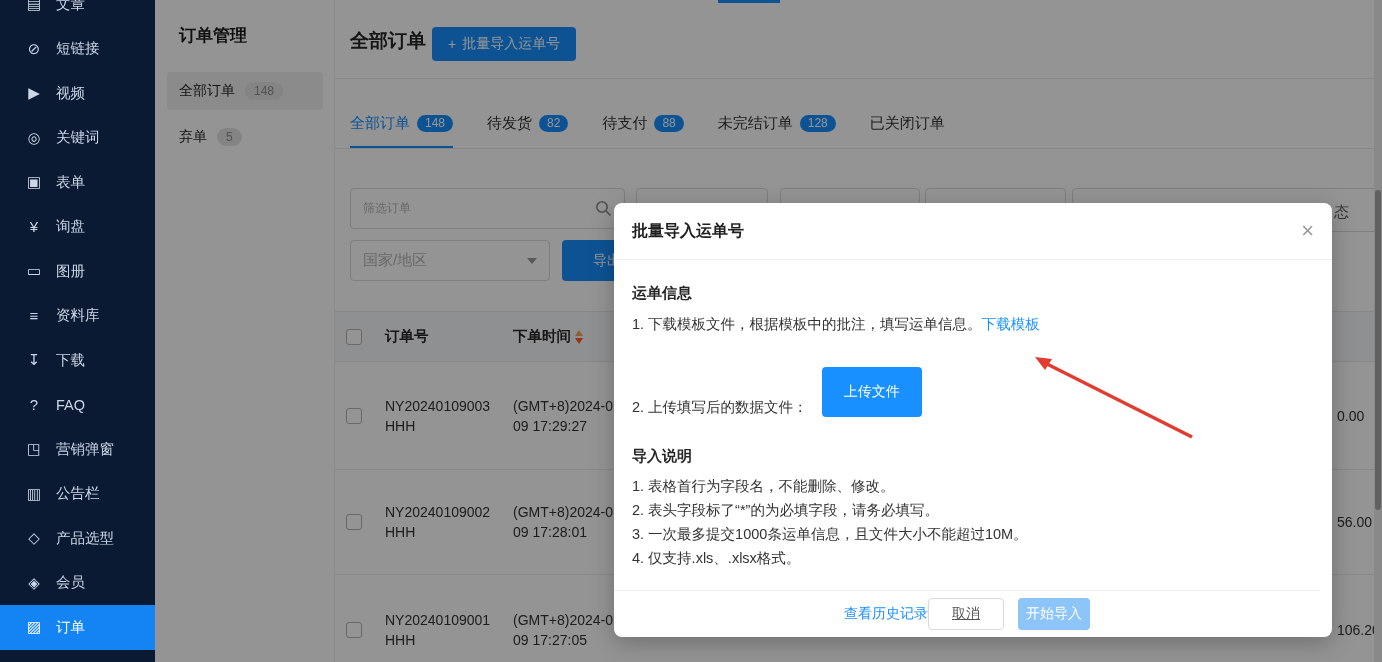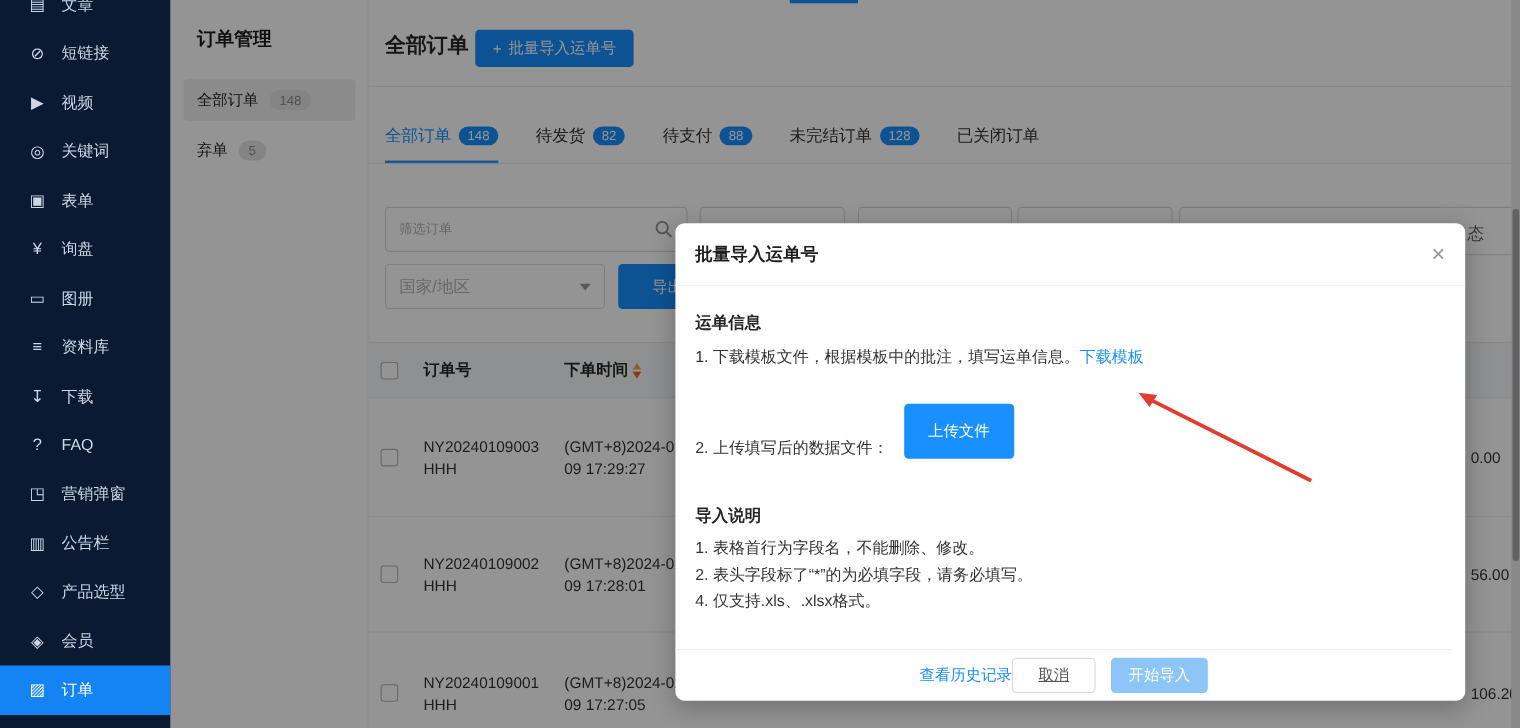--- a/index.html
+++ b/index.html
@@ -69,27 +69,27 @@
   .modal{position:absolute;left:614px;top:203px;width:718px;height:434px;background:#fff;border-radius:8px;box-shadow:0 6px 24px rgba(0,0,0,0.25);z-index:100;}
   .modal-head{height:57px;border-bottom:1px solid #f0f0f0;display:flex;align-items:center;justify-content:space-between;padding:0 18px;}
   .modal-title{font-size:16px;font-weight:bold;color:#1f1f1f;}
   .modal-close{font-size:22px;color:#999;cursor:pointer;line-height:1;}
   .modal-body{padding:24px 18px 0 18px;font-size:14.5px;color:#333;}
   .sec-title{font-size:15px;font-weight:bold;color:#262626;}
   .step1{margin-top:12px;}
   .step2{margin-top:33px;display:flex;align-items:flex-end;gap:14px;}
   .dl-link{color:var(--primary);cursor:pointer;text-decoration:none;}
   .upload-btn{height:50px;padding:0 22px;background:var(--primary);color:#fff;border:none;border-radius:4px;font-size:14px;cursor:pointer;font-family:inherit;}
-  .sec2{margin-top:43px;}
+  .sec2{margin-top:30px;}
   .notes{margin-top:8px;line-height:24px;color:#333;}
   .modal-foot{position:absolute;left:0;right:12px;bottom:0;height:47px;border-top:1px solid #f0f0f0;display:flex;align-items:center;justify-content:center;padding:0 18px;}
   .history-link{color:var(--primary);font-size:14px;cursor:pointer;text-decoration:none;}
   .foot-btns{display:flex;gap:14px;}
   .btn-cancel{width:76px;height:32px;background:#fff;border:1px solid #d9d9d9;border-radius:4px;color:#555;font-size:14px;cursor:pointer;font-family:inherit;text-decoration:underline;}
-  .btn-confirm{width:88px;height:32px;background:var(--confirm-disabled);border:none;border-radius:4px;color:#fff;font-size:14px;cursor:not-allowed;font-family:inherit;}
+  .btn-confirm{width:72px;height:32px;background:var(--confirm-disabled);border:none;border-radius:4px;color:#fff;font-size:14px;cursor:not-allowed;font-family:inherit;}
 
   .arrow-svg{position:absolute;left:1000px;top:340px;z-index:120;pointer-events:none;}
 </style>
 </head>
 <body>
 
 <aside class="dark-sidebar">
   <ul id="sidebar-list">
       <li class="">
         <span class="ico">▤</span>
@@ -271,20 +271,21 @@
       <span>1. 下载模板文件，根据模板中的批注，填写运单信息。</span><a class="dl-link">下载模板</a>
     </div>
     <div class="step2">
       <span>2. 上传填写后的数据文件：</span>
       <button class="upload-btn">上传文件</button>
     </div>
     <div class="sec-title sec2">导入说明</div>
     <div class="notes" id="notes-list">
         <div>1. 表格首行为字段名，不能删除、修改。</div>
         <div>2. 表头字段标了“*”的为必填字段，请务必填写。</div>
+        <div>3. 一次最多提交1000条运单信息，且文件大小不能超过10M。</div>
         <div>4. 仅支持.xls、.xlsx格式。</div>
       </div>
   </div>
   <div class="modal-foot">
     <a class="history-link">查看历史记录</a>
     <div class="foot-btns">
       <button class="btn-cancel">取消</button>
       <button class="btn-confirm" disabled="">开始导入</button>
     </div>
   </div>

